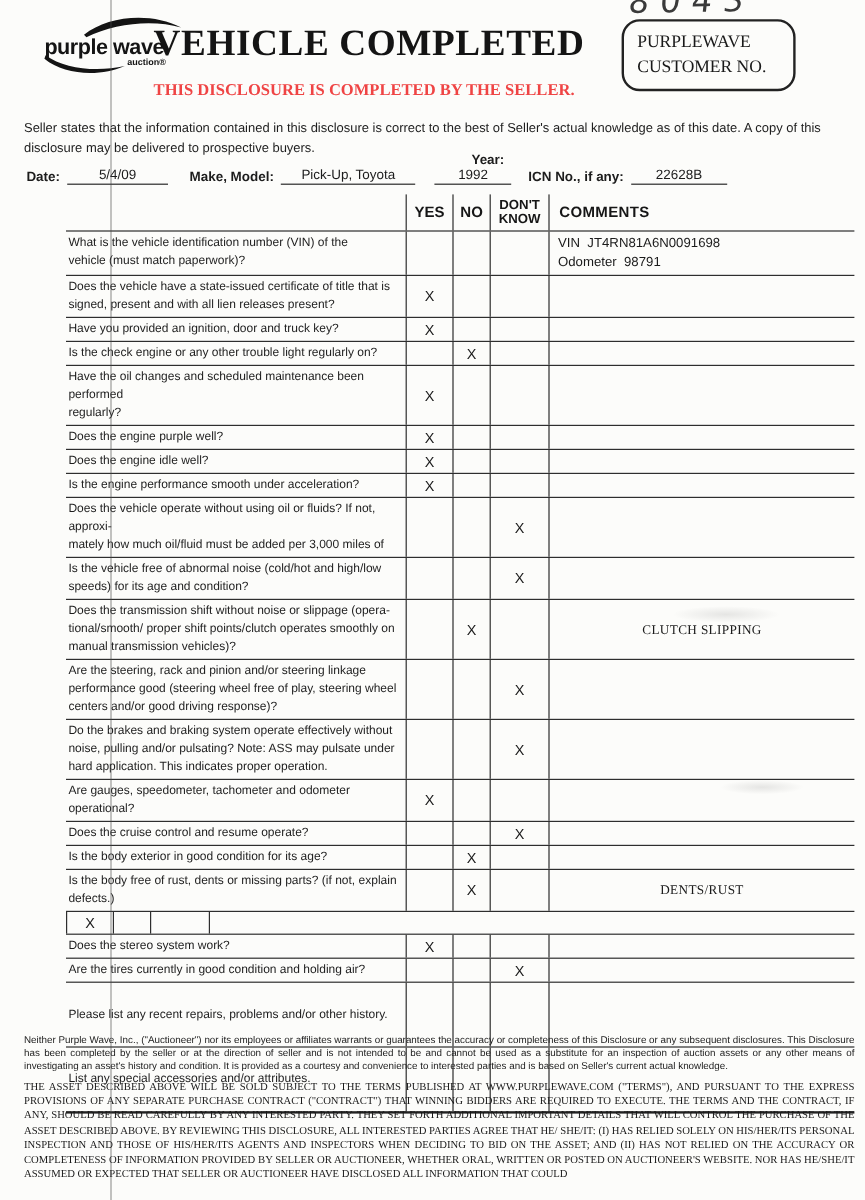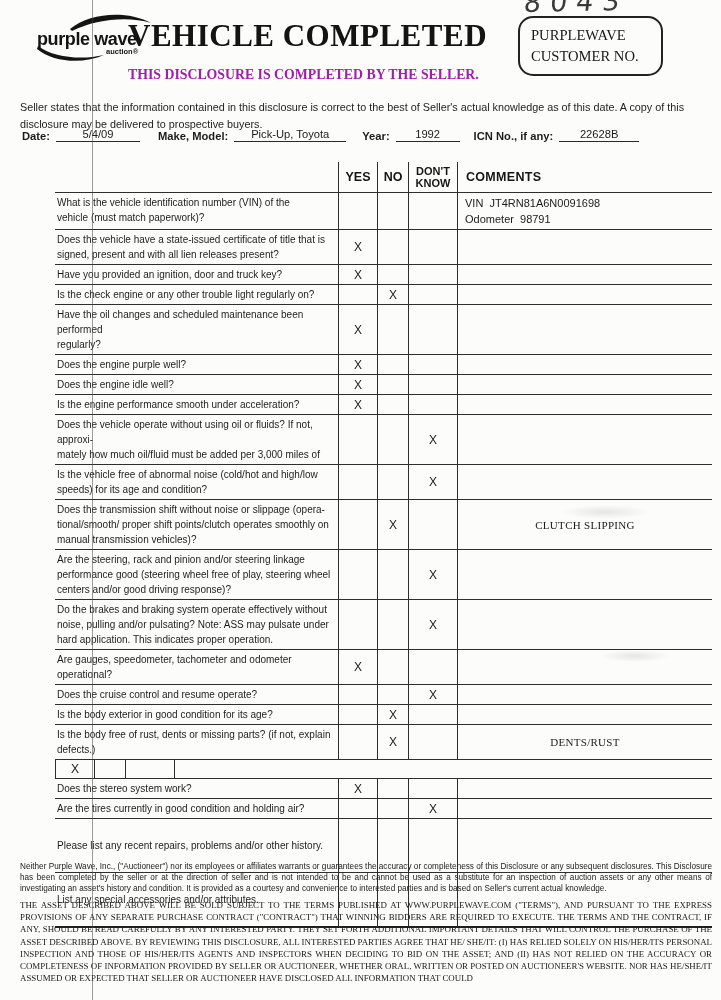--- a/index.html
+++ b/index.html
@@ -13,39 +13,39 @@
     background:rgba(75,75,75,.55); z-index:40; pointer-events:none; }
   .smudge { position:absolute; border-radius:50%; pointer-events:none;
     background:radial-gradient(ellipse at center, rgba(90,90,90,.14), rgba(90,90,90,0) 70%); }
 
   
   .logo { position:absolute; left:34px; top:12px; width:122px; height:52px; }
   .title-wrap { position:absolute; left:128px; top:18px; width:350px; text-align:center; }
   .title { margin:0; font-family:"Liberation Serif", serif; font-weight:bold;
     font-size:31px; letter-spacing:.5px; color:#141414; white-space:nowrap; }
   .subtitle { margin:13px 0 0; font-family:"Liberation Serif", serif; font-weight:bold;
-    font-size:13.8px; color:#a21caf; white-space:nowrap; }
+    font-size:13.8px; color:#ef4444; white-space:nowrap; }
   .custbox { position:absolute; right:58px; top:16px; width:130px; height:56px;
     border:2px solid #222; border-radius:15px; display:flex; flex-direction:column;
     justify-content:center; padding-left:11px;
     font-family:"Liberation Serif", serif; font-size:14.6px; line-height:21px; color:#191919; }
   .handwritten { position:absolute; top:-14px; right:92px; font-family:"DejaVu Sans", sans-serif;
     font-size:27px; letter-spacing:9px; color:#3a3a3a; transform:skewX(-7deg) rotate(-1deg); }
 
   .intro { position:absolute; left:20px; right:12px; top:88px;
     font-size:10.8px; line-height:17px; color:#1e1e1e; }
 
   
   .meta { position:absolute; left:22px; top:128px; display:flex; align-items:flex-end;
     font-size:11.2px; white-space:nowrap; }
   .meta .grp { display:flex; align-items:flex-end; }
   .meta .lbl { font-weight:bold; margin-right:6px; }
   .meta .val { border-bottom:1.4px solid #2a2a2a; text-align:center; padding:0 4px 1px; }
   .w-date { width:76px; } .w-make { width:104px; } .w-year { width:56px; } .w-icn { width:72px; }
-  .g2 { margin-left:18px; } .g3 { margin-left:16px; } .g4 { margin-left:14px; }
+  .g2 { margin-left:18px; } .g3 { margin-left:16px;flex-direction:column; } .g4 { margin-left:14px; }
 
   
   .dtable { position:absolute; left:55px; top:162px; width:657px; border-bottom:2px solid #222; }
   .thead { display:flex; min-height:30px; border-bottom:1px solid #2e2e2e; }
   .cell { box-sizing:border-box; }
   .qcol { width:283px; }
   .ycol { width:39px; border-left:1px solid #2e2e2e; }
   .ncol { width:31px; border-left:1px solid #2e2e2e; }
   .dcol { width:49px; border-left:1px solid #2e2e2e; }
   .ccol { flex:1; border-left:1px solid #2e2e2e; }

